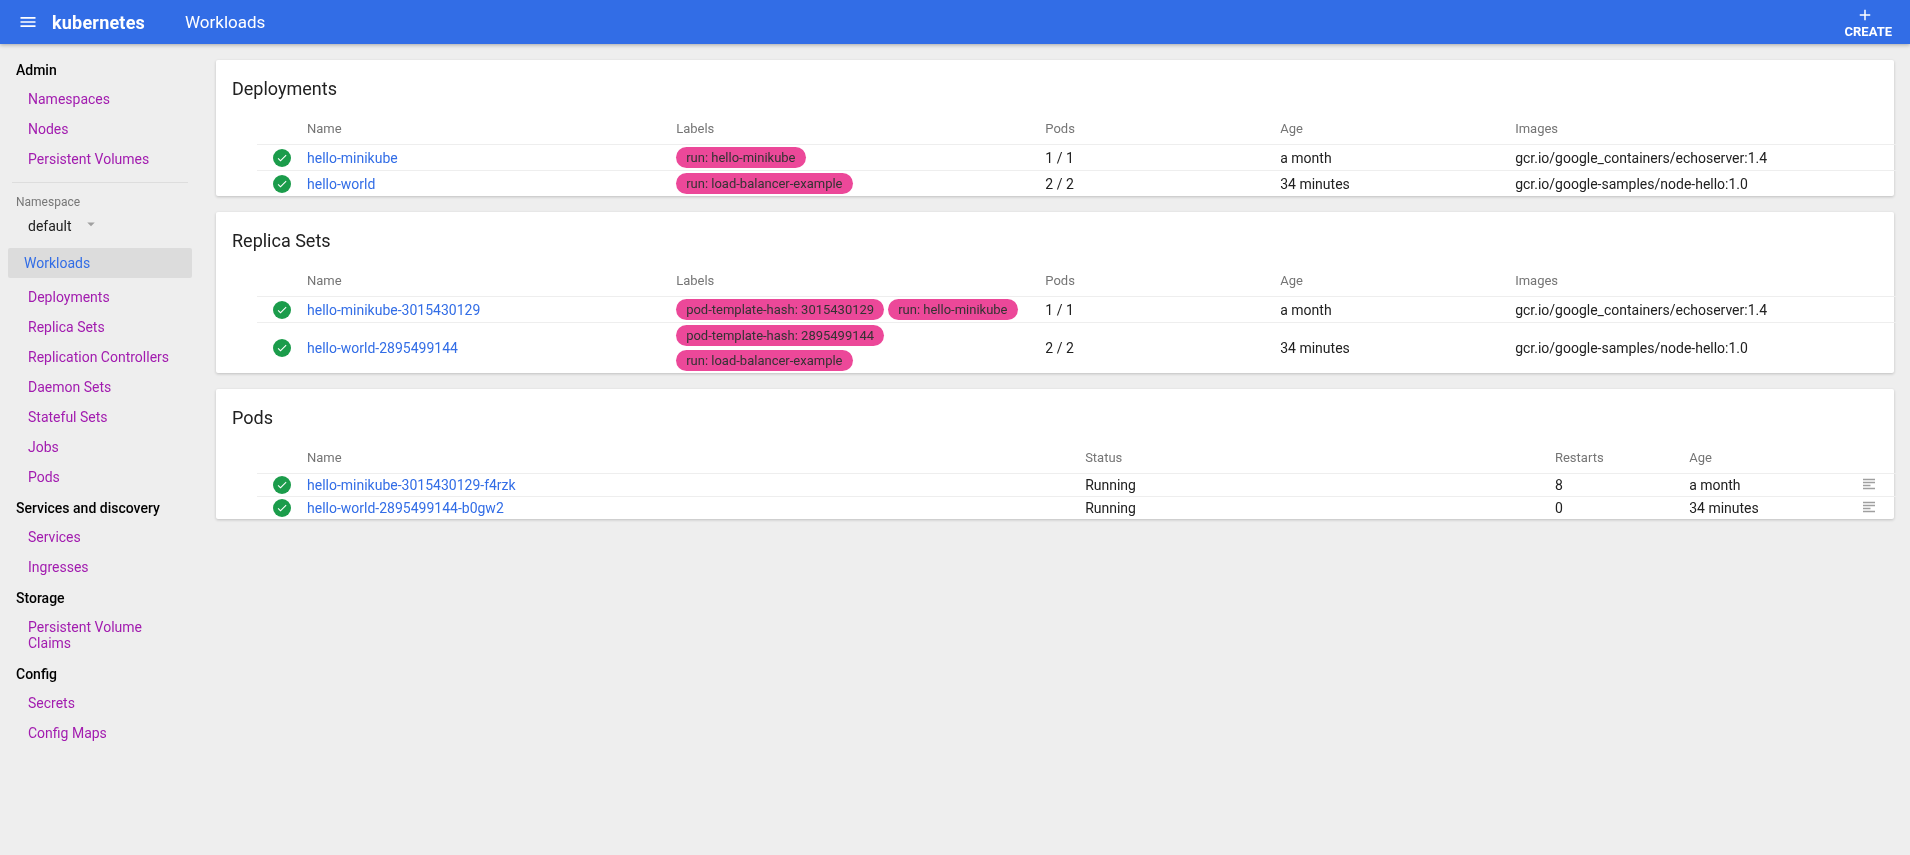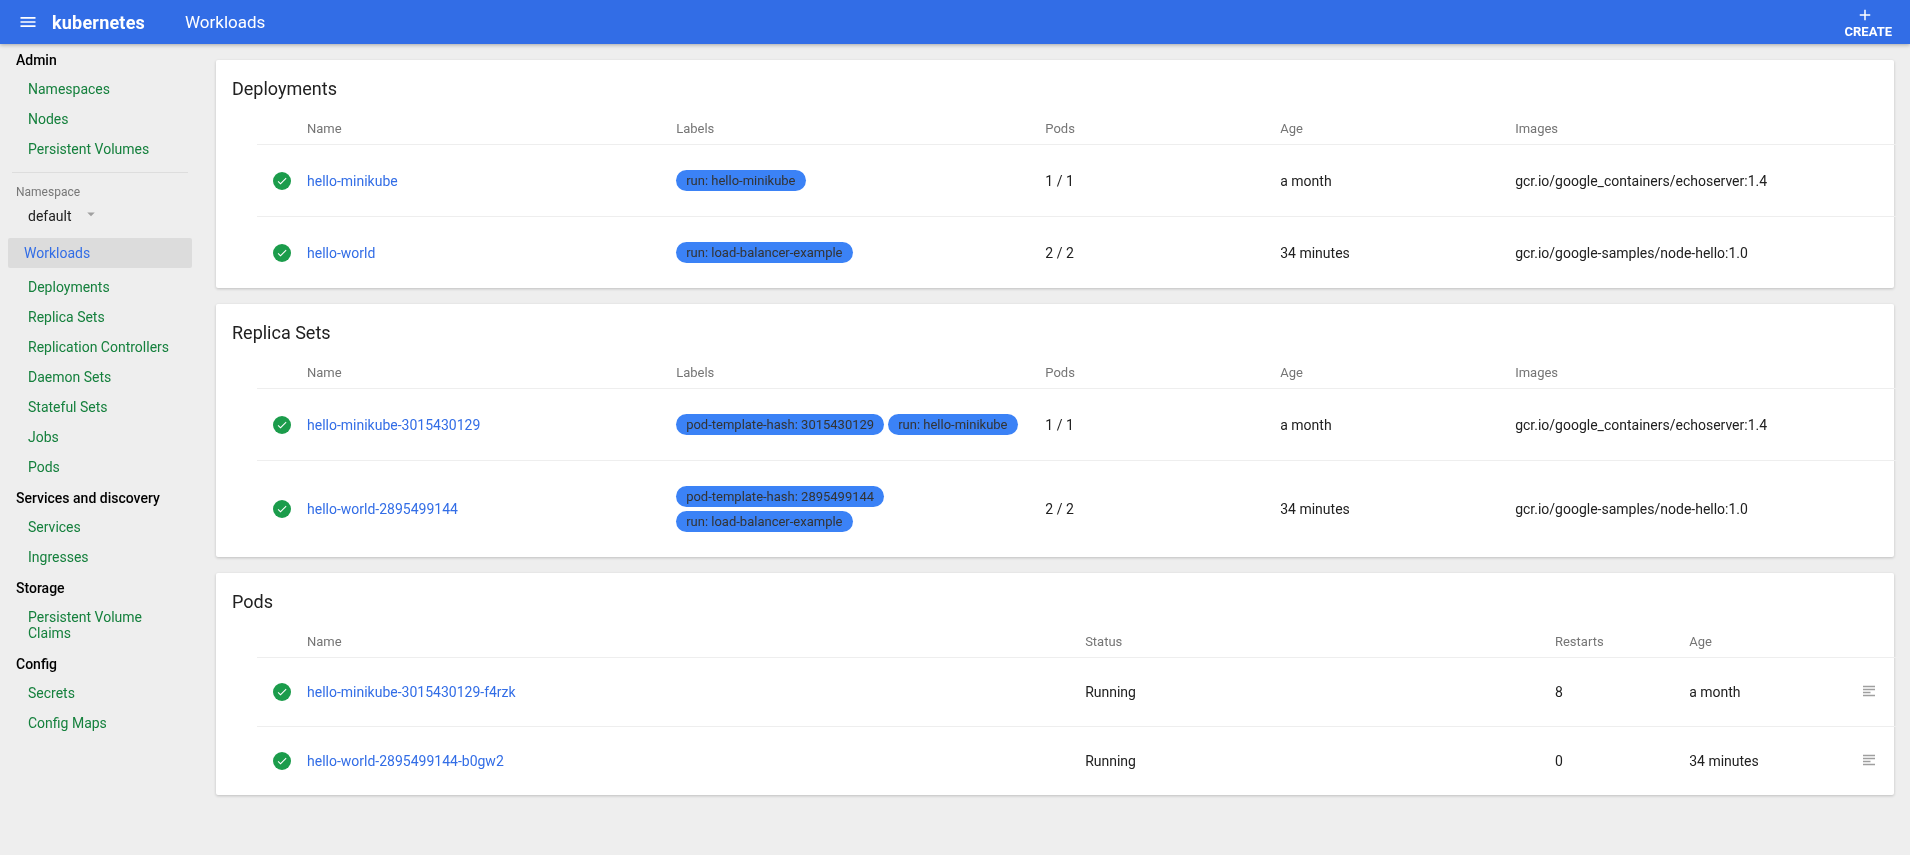--- a/index.html
+++ b/index.html
@@ -50,29 +50,30 @@
     flex-direction: column;
   }
   .create-btn svg { fill: #fff; margin-right: 6px; }
 
   .app-body { display: flex; height: calc(100% - 44px); }
   .sidebar {
     width: 200px;
     background: #eee;
     overflow-y: auto;
     font-size: 14px;
+    padding-top: 10px;
   }
   .side-group-title {
     padding: 8px 16px 6px 16px;
     font-weight: 500;
     color: #000;
   }
   .side-item {
     padding: 7px 16px 7px 28px;
-    color: #15803d;
+    color: #a21caf;
     cursor: pointer;
   }
   .side-item.active {
     background: #dcdcdc;
     color: #326de6;
     padding-left: 16px;
     margin: 4px 8px;
     border-radius: 2px;
   }
   .side-divider {
@@ -120,39 +121,39 @@
     font-size: 13px;
     font-weight: 400;
     color: #757575;
     text-align: left;
     padding: 8px 8px;
     border-bottom: 1px solid #eee;
   }
   .k-table td {
     font-size: 14px;
     color: #212121;
-    padding: 23px 8px;
+    padding: 0 8px;
     border-top: 1px solid #eee;
     vertical-align: middle;
   }
   .k-table th:first-child, .k-table td:first-child { padding-left: 16px; }
   .col-icon { width: 42px; }
   .col-actions { width: 46px; text-align: center; }
   .col-log { width: 40px; text-align: center; }
   .status-ok {
     width: 18px; height: 18px;
     background: #1b9c4b;
     border-radius: 50%;
     display: inline-flex; align-items: center; justify-content: center;
   }
   .status-ok svg { fill: #fff; width: 12px; height: 12px; }
   .link { color: #326de6; cursor: pointer; }
   .chip {
     display: inline-block;
-    background: #3b82f6;
+    background: #ec4899;
     border-radius: 12px;
     padding: 3px 10px;
     font-size: 13px;
     color: #333;
     margin: 2px 4px 2px 0;
     white-space: nowrap;
   }
   .icon-btn {
     width: 20px; height: 20px;
     display: inline-flex; align-items: center; justify-content: center;

